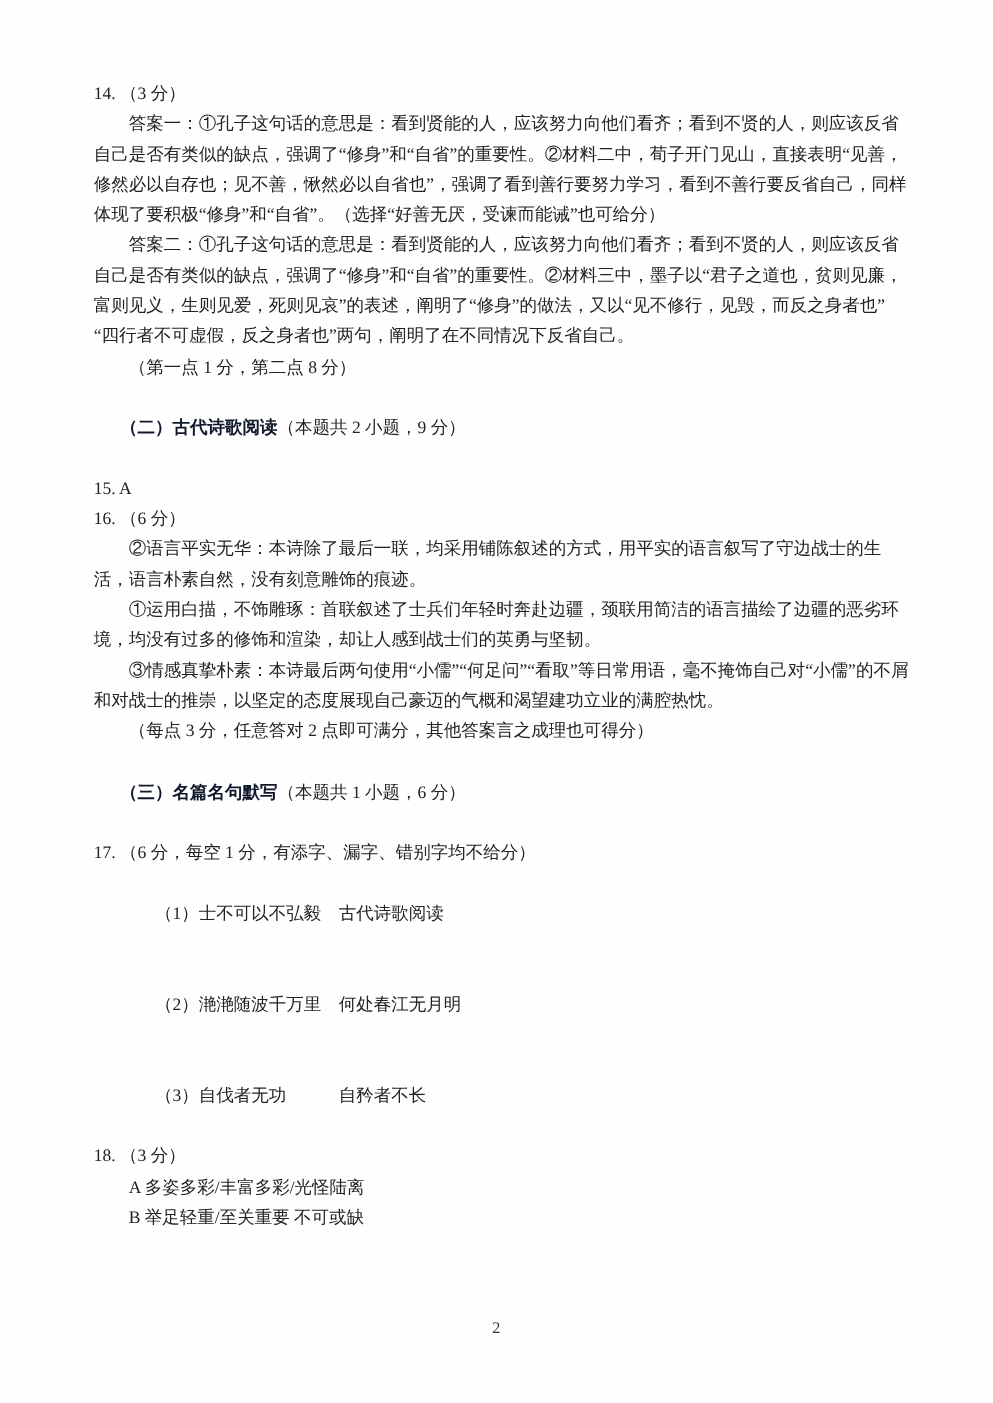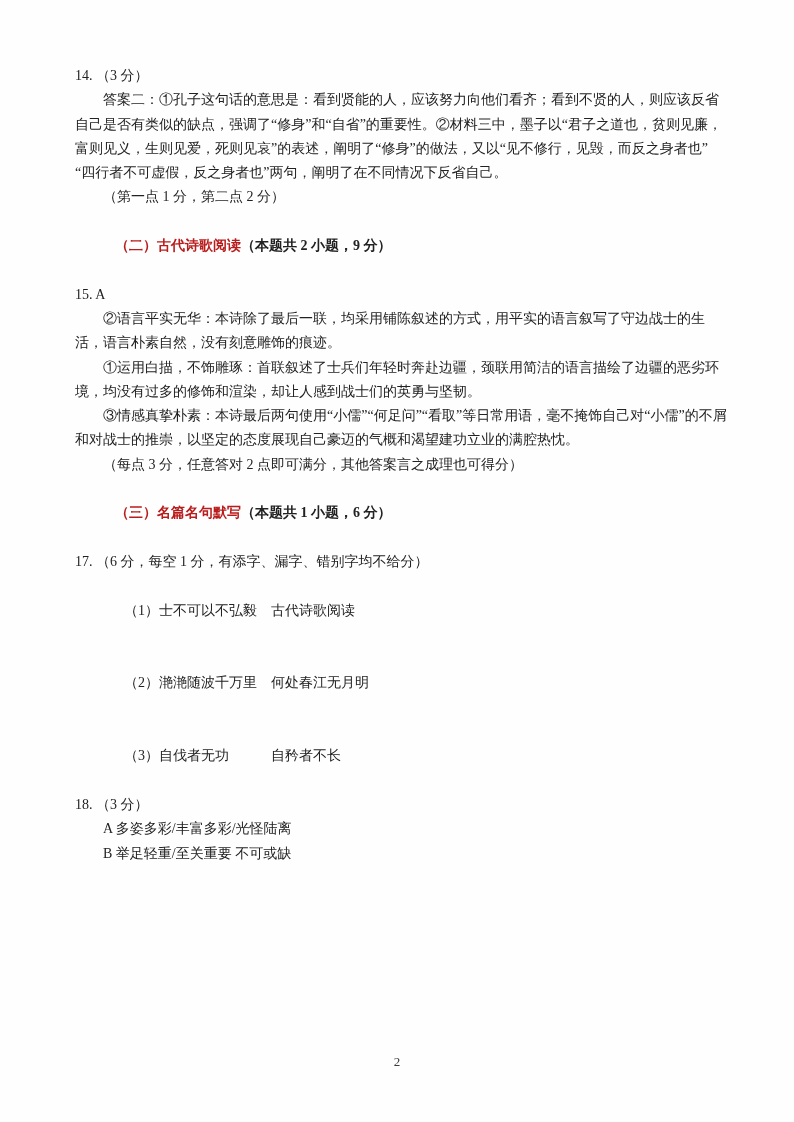--- a/index.html
+++ b/index.html
@@ -21,45 +21,47 @@
     width:653px;
     font-size:14px;
     line-height:24.3px;
   }
   .block { white-space:pre-wrap; }
   .para  { text-indent:2em; }
   .note  { padding-left:2em; }
   .cols  { padding-left:2em; }
   .col1  { display:inline-block; min-width:147px; white-space:pre-wrap; }
   .col2  { white-space:pre-wrap; }
-  .header .bold { font-weight:700; color:#b91c1c;margin-left:19px; }
-  .header .meta { font-weight:700; }
+  .header .bold { font-weight:700; color:#0f172a; }
+  .header .meta { font-weight:400; }
   .pagenum {
     position:absolute;
     top:1054px; left:0; right:0;
     text-align:center;
     font-size:13px;
     color:#3a3a3a;
   }
 </style>
 </head>
 <body>
 
 <div class="page">
   <div class="content">
 
     <div class="block item">14. （3 分）</div>
+    <div class="block para">答案一：①孔子这句话的意思是：看到贤能的人，应该努力向他们看齐；看到不贤的人，则应该反省自己是否有类似的缺点，强调了“修身”和“自省”的重要性。②材料二中，荀子开门见山，直接表明“见善，修然必以自存也；见不善，愀然必以自省也”，强调了看到善行要努力学习，看到不善行要反省自己，同样体现了要积极“修身”和“自省”。（选择“好善无厌，受谏而能诫”也可给分）</div>
     <div class="block para">答案二：①孔子这句话的意思是：看到贤能的人，应该努力向他们看齐；看到不贤的人，则应该反省自己是否有类似的缺点，强调了“修身”和“自省”的重要性。②材料三中，墨子以“君子之道也，贫则见廉，富则见义，生则见爱，死则见哀”的表述，阐明了“修身”的做法，又以“见不修行，见毁，而反之身者也”“四行者不可虚假，反之身者也”两句，阐明了在不同情况下反省自己。</div>
-    <div class="block note">（第一点 1 分，第二点 2 分）</div>
+    <div class="block note">（第一点 1 分，第二点 8 分）</div>
 
     <div class="block header">
       <span class="bold">（二）古代诗歌阅读</span><span class="meta">（本题共 2 小题，9 分）</span>
     </div>
 
     <div class="block item">15. A</div>
+    <div class="block item">16. （6 分）</div>
     <div class="block para">②语言平实无华：本诗除了最后一联，均采用铺陈叙述的方式，用平实的语言叙写了守边战士的生活，语言朴素自然，没有刻意雕饰的痕迹。</div>
     <div class="block para">①运用白描，不饰雕琢：首联叙述了士兵们年轻时奔赴边疆，颈联用简洁的语言描绘了边疆的恶劣环境，均没有过多的修饰和渲染，却让人感到战士们的英勇与坚韧。</div>
     <div class="block para">③情感真挚朴素：本诗最后两句使用“小儒”“何足问”“看取”等日常用语，毫不掩饰自己对“小儒”的不屑和对战士的推崇，以坚定的态度展现自己豪迈的气概和渴望建功立业的满腔热忱。</div>
     <div class="block note">（每点 3 分，任意答对 2 点即可满分，其他答案言之成理也可得分）</div>
 
     <div class="block header">
       <span class="bold">（三）名篇名句默写</span><span class="meta">（本题共 1 小题，6 分）</span>
     </div>
 
     <div class="block item">17. （6 分，每空 1 分，有添字、漏字、错别字均不给分）</div>

